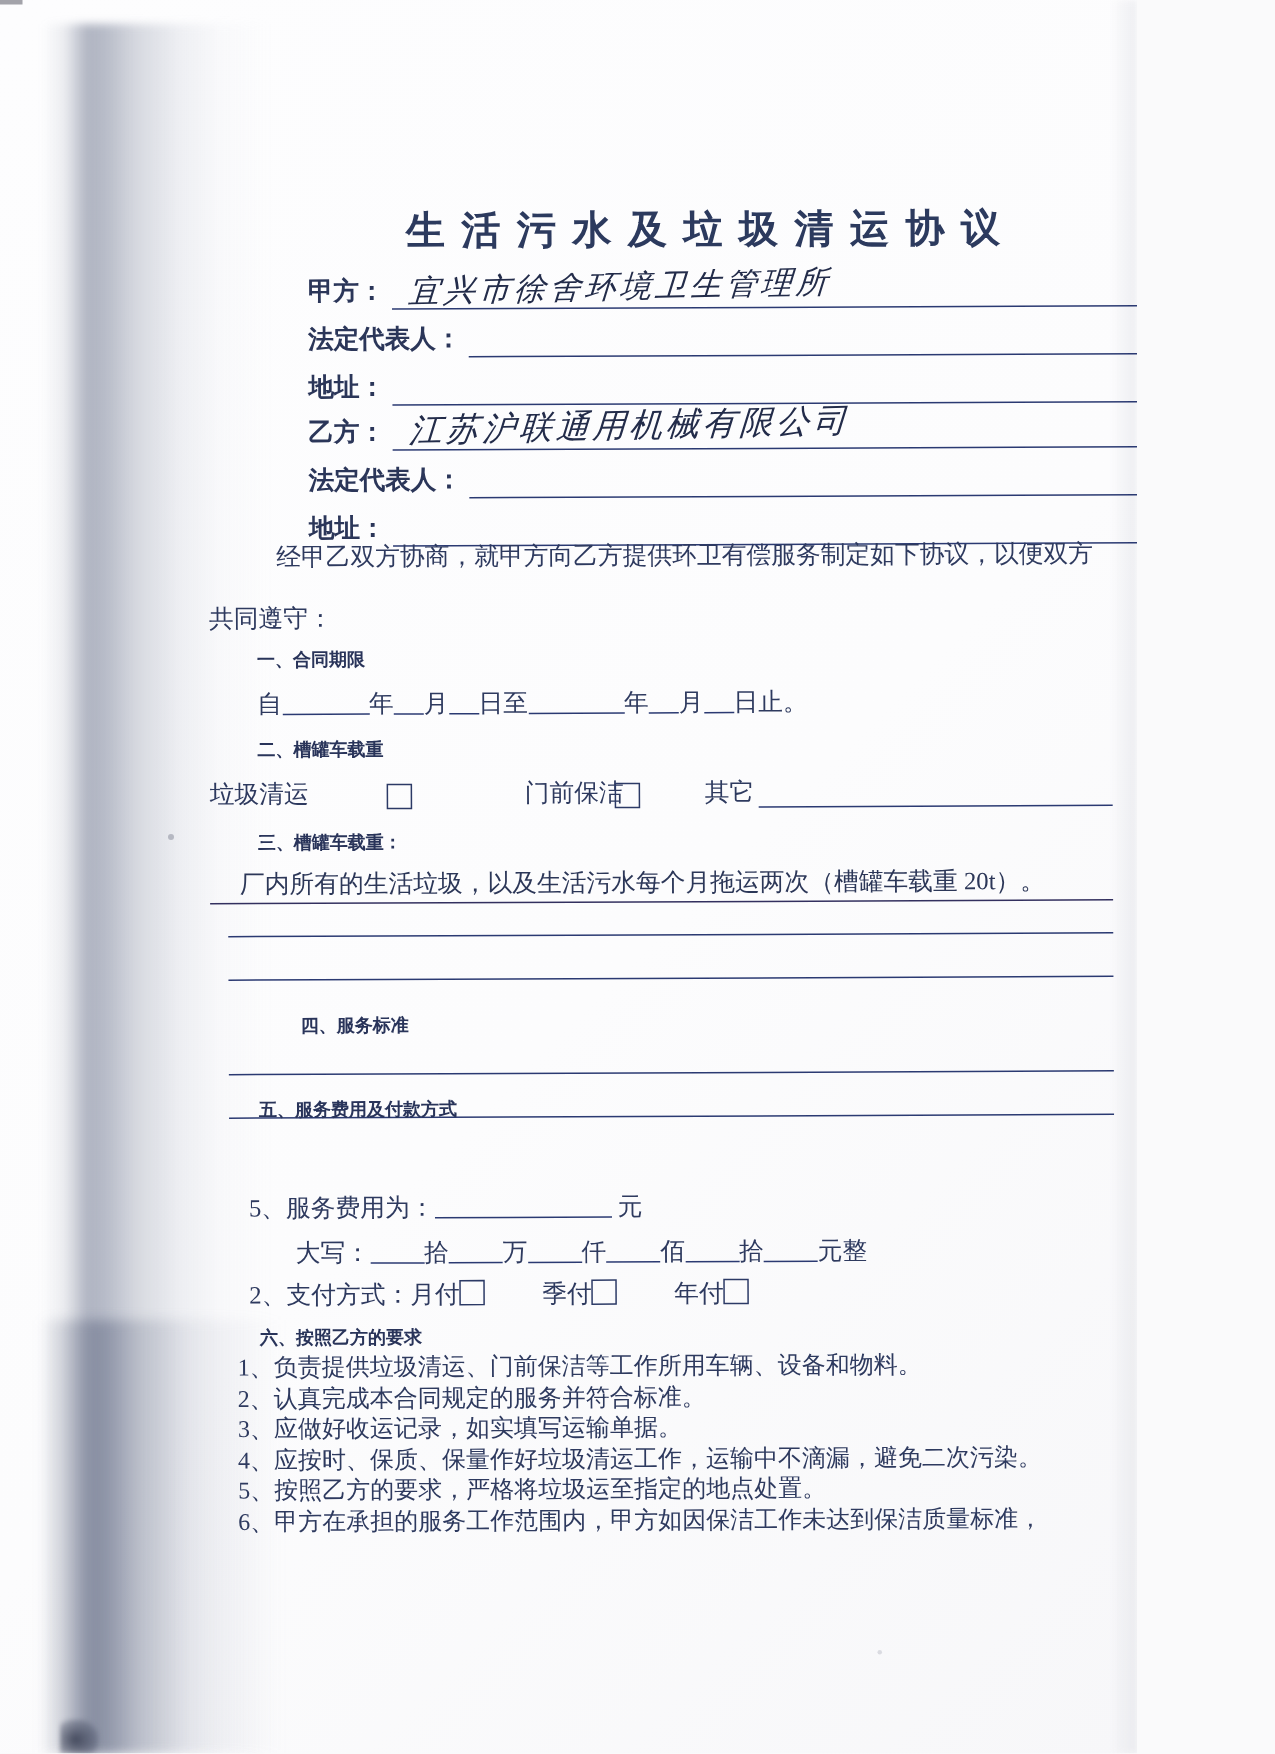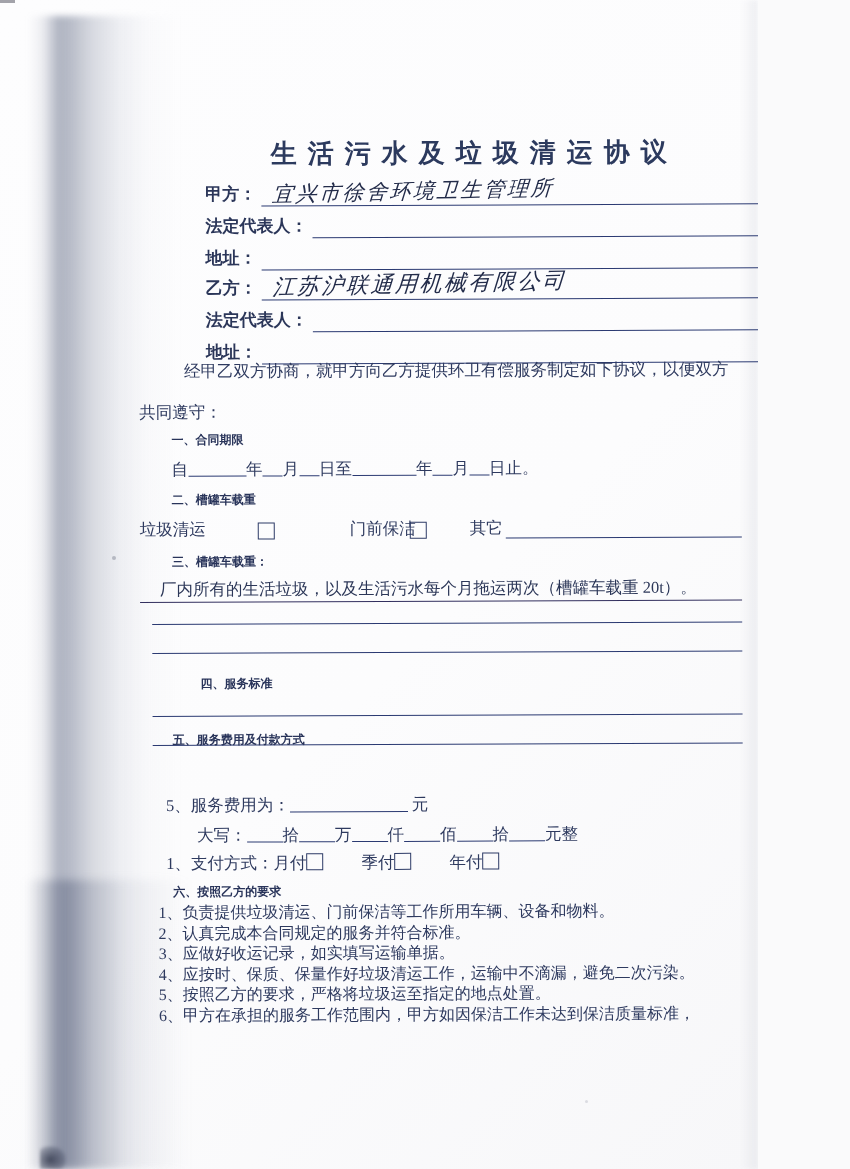--- a/index.html
+++ b/index.html
@@ -170,21 +170,21 @@
     <div class="rule rule4"></div>
 
     <div class="line h" style="left:172px;top:728px;">五、服务费用及付款方式</div>
     <div class="line" style="left:165px;top:794px;">
       <span>5、服务费用为：</span><span class="blank w118"></span>&nbsp;<span>元</span>
     </div>
     <div class="line" style="left:196px;top:824px;">
       <span>大写：</span><span class="blank w36"></span><span>拾</span><span class="blank w36"></span><span>万</span><span class="blank w36"></span><span>仟</span><span class="blank w36"></span><span>佰</span><span class="blank w36"></span><span>拾</span><span class="blank w36"></span><span>元整</span>
     </div>
     <div class="line" style="left:165px;top:852px;">
-      <span>1、支付方式：</span><span class="payopt"><span>月付</span><span class="cb"></span></span><span class="payopt"><span>季付</span><span class="cb"></span></span><span class="payopt"><span>年付</span><span class="cb"></span></span>
+      <span>2、支付方式：</span><span class="payopt"><span>月付</span><span class="cb"></span></span><span class="payopt"><span>季付</span><span class="cb"></span></span><span class="payopt"><span>年付</span><span class="cb"></span></span>
     </div>
 
     <div class="line h" style="left:172px;top:880px;">六、按照乙方的要求</div>
     <div class="items">
       <div>1、负责提供垃圾清运、门前保洁等工作所用车辆、设备和物料。</div>
       <div>2、认真完成本合同规定的服务并符合标准。</div>
       <div>3、应做好收运记录，如实填写运输单据。</div>
       <div>4、应按时、保质、保量作好垃圾清运工作，运输中不滴漏，避免二次污染。</div>
       <div>5、按照乙方的要求，严格将垃圾运至指定的地点处置。</div>
       <div>6、甲方在承担的服务工作范围内，甲方如因保洁工作未达到保洁质量标准，</div>

